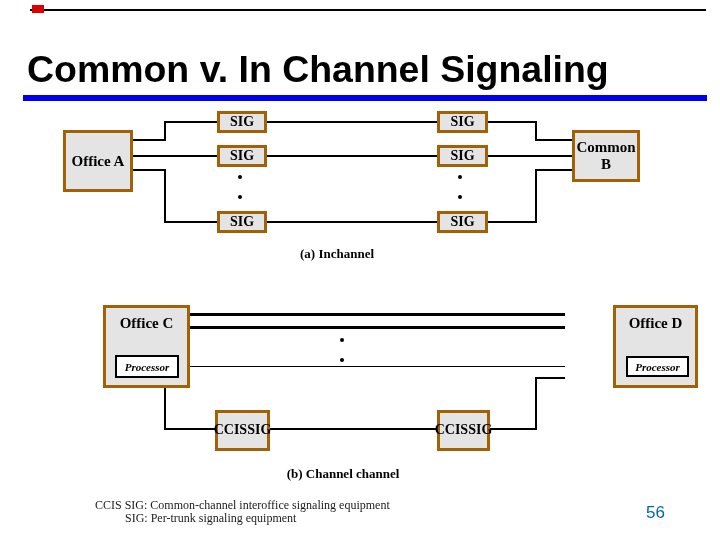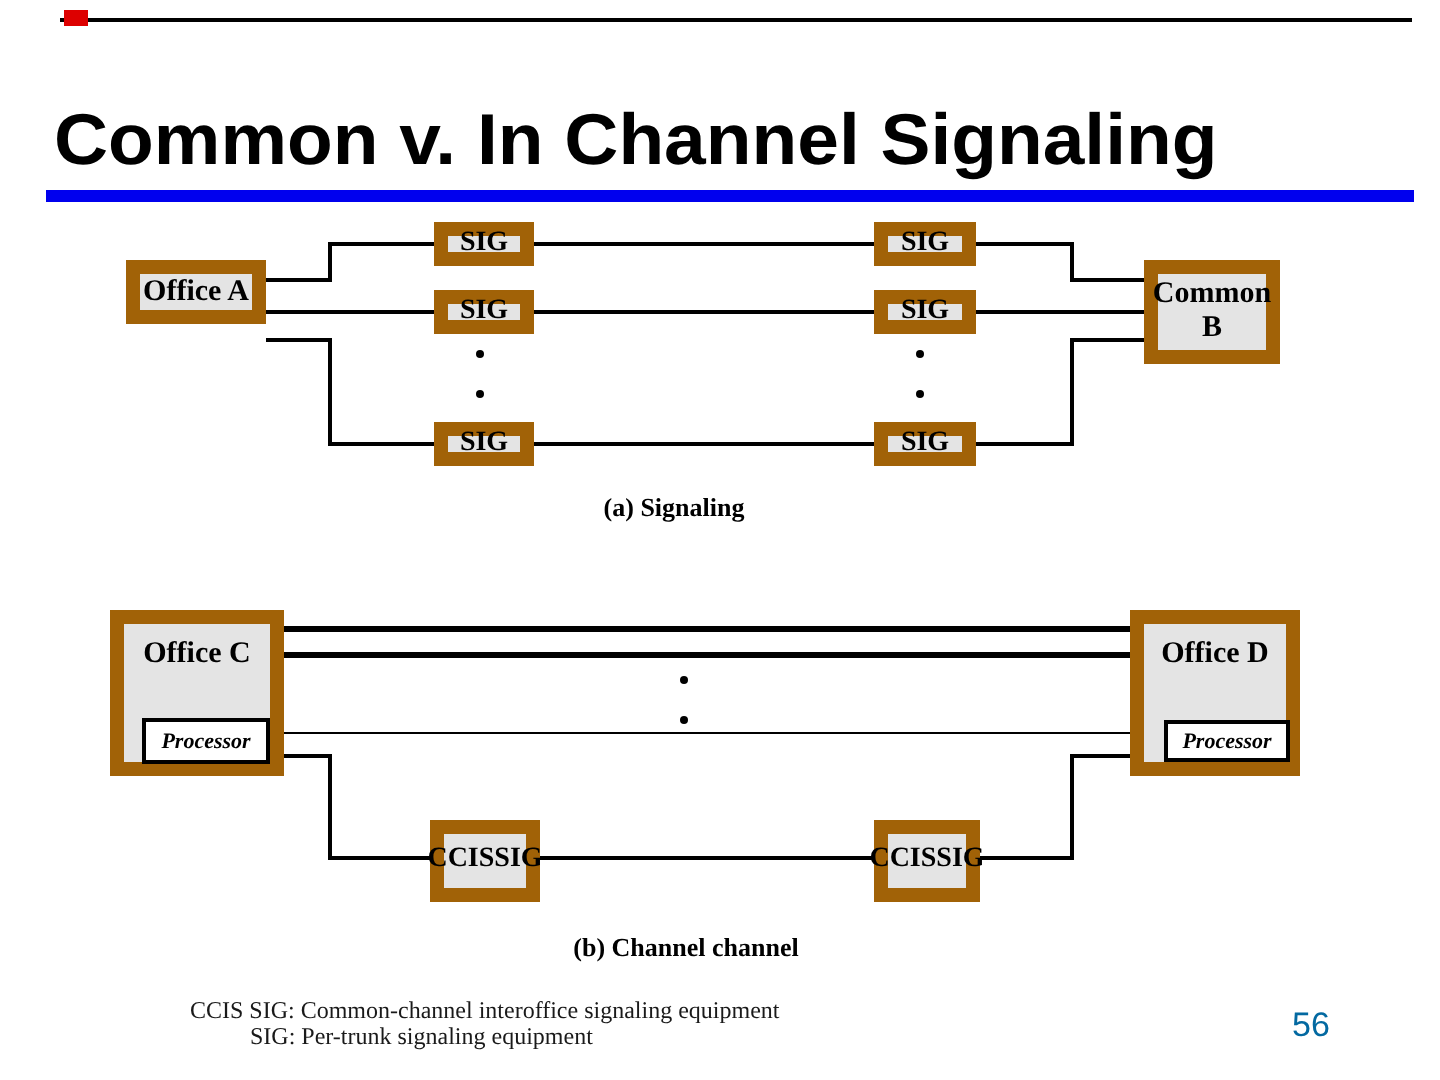--- a/index.html
+++ b/index.html
@@ -21,27 +21,27 @@
     position:absolute;left:27px;top:51px;width:682px;margin:0;
     font-family:"Liberation Sans",sans-serif;font-weight:900;
     font-size:36px;line-height:1.05;color:#000;letter-spacing:0px;
     white-space:nowrap;transform:scaleX(1.04);transform-origin:left center;
   }
   .title-rule{position:absolute;left:23px;top:95px;width:684px;height:6px;background:var(--accent-blue);}
   
   .hl,.vl{position:absolute;background:var(--line);}
   
   .box{
-    position:absolute;background:var(--box-fill);border:7px solid #a16207;
+    position:absolute;background:var(--box-fill);border:3px solid #a16207;
     box-sizing:border-box;display:flex;align-items:center;justify-content:center;
     font-family:"Liberation Serif",serif;font-weight:700;color:#000;text-align:center;
   }
   .sigbox{font-size:14px;}
   .officebox{font-size:15px;}
-  .office-tall{align-items:flex-start;}
+  .office-tall{align-items:flex-start;margin-left:48px;}
   .office-tall .office-label{position:absolute;left:0;right:0;top:7px;text-align:center;}
   .procbox{
     position:absolute;background:#fff;border:2px solid #000;box-sizing:border-box;
     display:flex;align-items:center;justify-content:center;
     font-size:11px;font-weight:700;font-family:"Liberation Serif",serif;font-style:italic;
   }
   .ccisbox{font-size:14px;line-height:1.32;}
   .dot{position:absolute;width:4px;height:4px;border-radius:50%;background:#000;}
   .caption{
     position:absolute;font-size:13px;font-weight:700;color:#000;
@@ -82,21 +82,21 @@
     <div class="hl" style="left:488px;top:155px;width:85px;height:2px;"></div>
 
     <div class="hl" style="left:133px;top:169px;width:33px;height:2px;"></div>
     <div class="vl" style="left:164px;top:169px;width:2px;height:54px;"></div>
     <div class="hl" style="left:165px;top:221px;width:52px;height:2px;"></div>
     <div class="hl" style="left:267px;top:221px;width:170px;height:2px;"></div>
     <div class="hl" style="left:488px;top:221px;width:49px;height:2px;"></div>
     <div class="vl" style="left:535px;top:169px;width:2px;height:54px;"></div>
     <div class="hl" style="left:535px;top:169px;width:38px;height:2px;"></div>
 
-    <div class="box officebox" style="left:63px;top:130px;width:70px;height:32px;">
+    <div class="box officebox" style="left:63px;top:130px;width:70px;height:62px;">
       <span>Office A</span>
     </div>
     <div class="box officebox" style="left:572px;top:130px;width:68px;height:52px;">
       <span>Common B</span>
     </div>
 
     <div class="box sigbox" style="left:217px;top:111px;width:50px;height:22px;">
       <span>SIG</span>
     </div>
     <div class="box sigbox" style="left:217px;top:145px;width:50px;height:22px;">
@@ -114,21 +114,21 @@
     </div>
     <div class="box sigbox" style="left:437px;top:211px;width:51px;height:22px;">
       <span>SIG</span>
     </div>
 
     <div class="dot" style="left:238px;top:175px;"></div>
     <div class="dot" style="left:238px;top:195px;"></div>
     <div class="dot" style="left:458px;top:175px;"></div>
     <div class="dot" style="left:458px;top:195px;"></div>
 
-    <div class="caption" style="left:252px;top:246px;">(a) Signaling</div>
+    <div class="caption" style="left:252px;top:246px;">(a) Inchannel</div>
   </div>
 
   <div>
 
     <div class="hl" style="left:142px;top:313px;width:423px;height:3px;"></div>
     <div class="hl" style="left:142px;top:326px;width:423px;height:3px;"></div>
 
     <div class="hl" style="left:142px;top:366px;width:423px;height:1px;"></div>
 
     <div class="dot" style="left:340px;top:338px;"></div>

